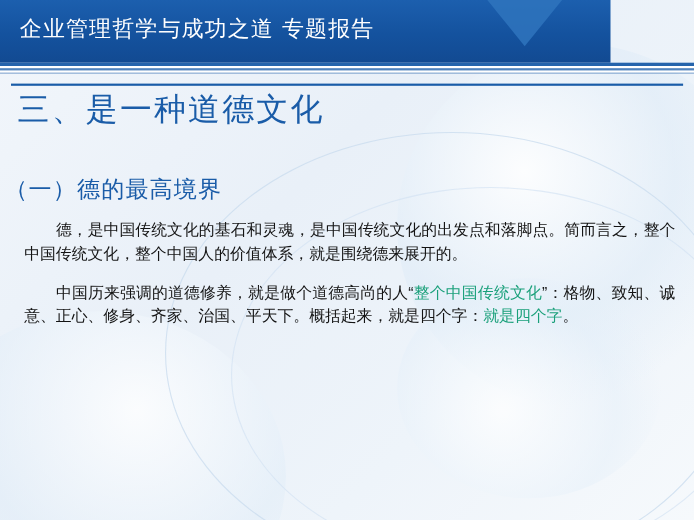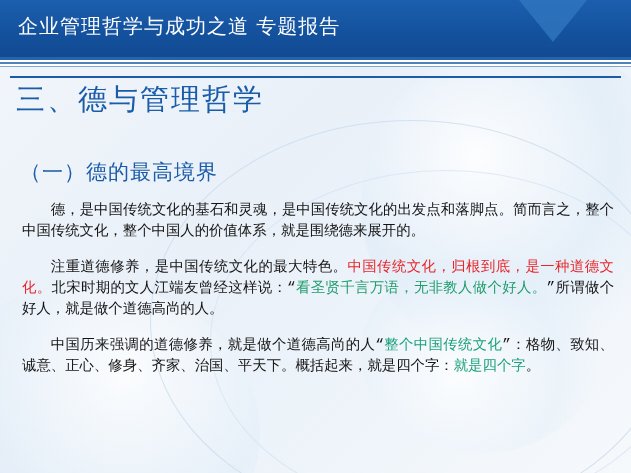--- a/index.html
+++ b/index.html
@@ -70,21 +70,21 @@
     border-radius: 50%;
     border: 1px solid rgba(206,224,241,0.6);
     pointer-events: none;
   }
 
   
   .header {
     position: absolute;
     left: 0;
     top: 0;
-    width: 631px;
+    width: 555px;
     height: 57px;
     background: linear-gradient(to bottom, #1c5fae 0%, #14529e 55%, #124a92 100%);
     overflow: hidden;
   }
   .header-title {
     position: absolute;
     left: 18px;
     top: 13px;
     color: #ffffff;
     font-size: 20px;
@@ -133,38 +133,38 @@
     left: 16px;
     top: 80px;
     color: #1a5ca8;
     font-size: 29px;
     letter-spacing: 2px;
     white-space: nowrap;
   }
 
   .subhead {
     position: absolute;
-    left: 20px;
+    left: 4px;
     top: 158px;
     color: #1a5ca8;
     font-size: 21px;
     letter-spacing: 1px;
     white-space: nowrap;
   }
 
   .body-text {
     position: absolute;
     left: 22px;
     top: 200px;
     width: 592px;
     color: #141414;
     font-size: 14.4px;
     line-height: 1.48;
     text-align: justify;
-    font-family: Liberation Mono, monospace;
+    font-family: Liberation Sans, sans-serif;
   }
   .para {
     margin: 0 0 14px 0;
     text-indent: 2em;
   }
   .para:last-child { margin-bottom: 0; }
   .red { color: #e8252a; }
   .green { color: #1f9d6b; }
   .teal { color: #1aa07a; }
 </style>
@@ -187,23 +187,22 @@
   <div class="header-stripes">
     <div class="stripe-a"></div>
     <div class="stripe-gap"></div>
     <div class="stripe-b"></div>
     <div class="stripe-gap"></div>
     <div class="stripe-c"></div>
   </div>
 
   <div class="rule"></div>
 
-  <div class="slide-title">三、德与管理哲学</div>
+  <div class="slide-title">三、是一种道德文化</div>
 
   <div class="subhead">（一）德的最高境界</div>
 
   <div class="body-text">
     <p class="para" id="para-0"><span>德，是中国传统文化的基石和灵魂，是中国传统文化的出发点和落脚点。简而言之，整个中国传统文化，整个中国人的价值体系，就是围绕德来展开的。</span></p>
-    <p class="para" id="para-1"><span>注重道德修养，是中国传统文化的最大特色。</span><span class="red">中国传统文化，归根到底，是一种道德文化。</span><span>北宋时期的文人江端友曾经这样说：“</span><span class="green">看圣贤千言万语，无非教人做个好人。</span><span>”所谓做个好人，就是做个道德高尚的人。</span></p>
     <p class="para" id="para-2"><span>中国历来强调的道德修养，就是做个道德高尚的人“</span><span class="teal">整个中国传统文化</span><span>”：格物、致知、诚意、正心、修身、齐家、治国、平天下。概括起来，就是四个字：</span><span class="teal">就是四个字</span><span>。</span></p>
   </div>
 
 </div>
 
 </body></html>

